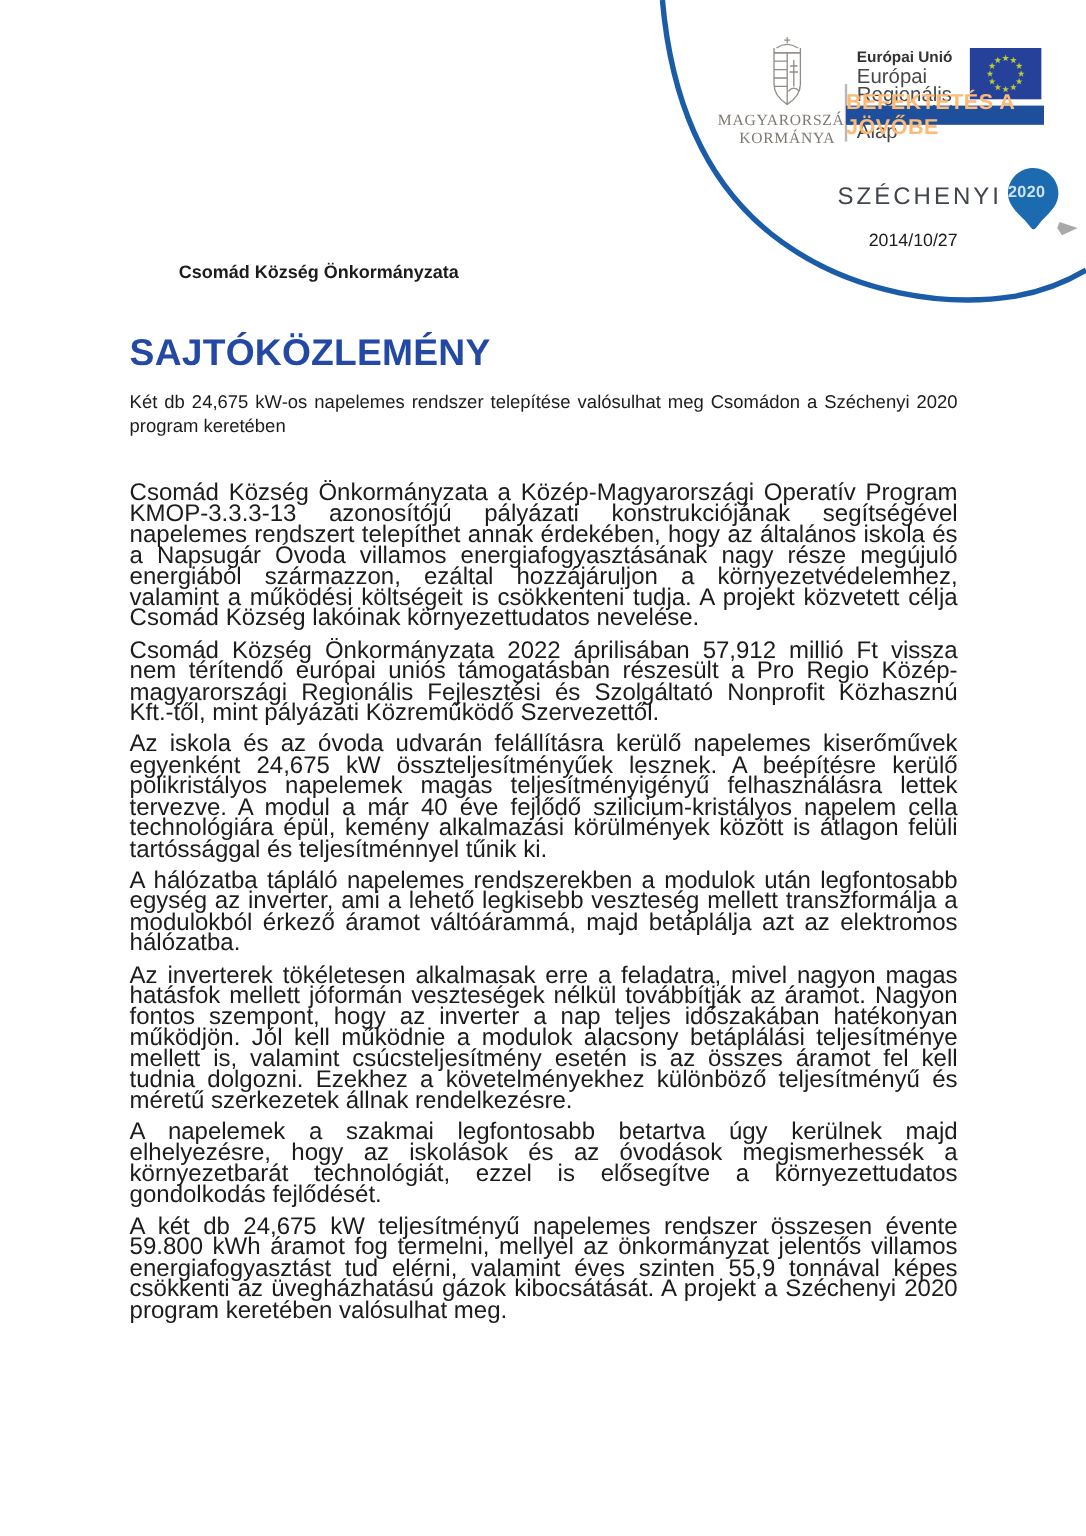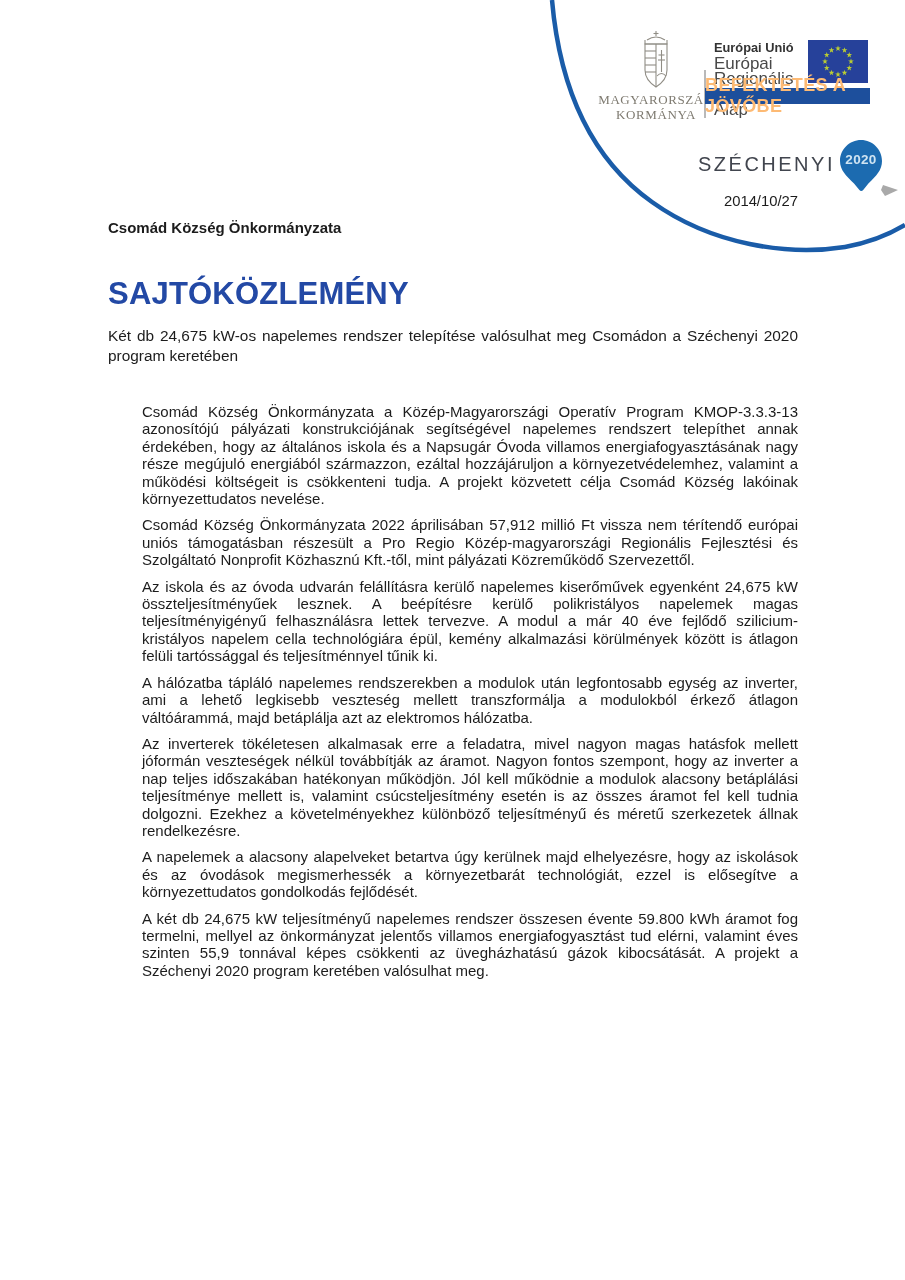--- a/index.html
+++ b/index.html
@@ -37,34 +37,34 @@
     background:var(--banner_blue);color:#fdba74;font-weight:bold;font-size:18px;
     letter-spacing:0.4px;display:flex;align-items:center;justify-content:center;}
 
   .szechenyi{position:absolute;left:698px;top:140px;display:flex;align-items:flex-start;}
   .sz-word{font-size:20px;font-weight:normal;color:var(--wordmark_gray);
     letter-spacing:2.5px;margin-top:13px;}
   .pin-wrap{position:relative;width:46px;height:60px;margin-left:5px;}
   .pin-wrap svg{position:absolute;left:0;top:0;}
   .pin-body{fill:var(--pin_blue);}
   .pin-flick{fill:#A9A9A9;}
-  .pin-year{position:absolute;left:0;top:12px;width:42px;text-align:center;
+  .pin-year{position:absolute;left:0;top:12px;width:42px;text-align:left;
     color:var(--pin_year);font-size:13.5px;font-weight:bold;letter-spacing:0.3px;}
 
   
   .content{position:absolute;left:108px;top:193px;width:690px;}
   .date{font-size:14.8px;line-height:17px;text-align:right;}
-  .org{font-size:15px;font-weight:bold;line-height:17px;margin-top:9px;}
+  .org{font-size:15px;font-weight:bold;line-height:17px;margin-top:9px;margin-left:41px;}
   .doc-title{font-size:31px;line-height:36px;font-weight:bold;color:var(--title_blue);
     margin-top:40px;letter-spacing:0.2px;}
   .doc-subtitle{font-size:15.4px;font-weight:bold;line-height:18px;margin-top:12px;}
   .doc-lead{font-size:15.4px;font-weight:normal;line-height:19.5px;margin-top:14px;
     text-align:justify;}
   .paragraphs{margin-top:38px;}
-  .paragraphs p{font-size:15px;line-height:17.4px;text-align:justify;margin-bottom:9px;margin-left:34px;}
+  .paragraphs p{font-size:20px;line-height:17.4px;text-align:justify;margin-bottom:9px;}
 </style>
 </head>
 <body>
 
 <div class="page">
 
   <svg class="arc-svg" width="905" height="270" viewBox="0 0 905 270" aria-hidden="true">
     <path d="M 552 0 C 559 80 586 155 652 202 C 712 245 788 256 845 247 C 868 243 890 234 905 225"></path>
   </svg>
 
@@ -133,20 +133,20 @@
 
   <div class="content">
     <div class="date">2014/10/27</div>
     <div class="org">Csomád Község Önkormányzata</div>
     <h1 class="doc-title">SAJTÓKÖZLEMÉNY</h1>
     <div class="doc-lead">Két db 24,675 kW-os napelemes rendszer telepítése valósulhat meg Csomádon a Széchenyi 2020 program keretében</div>
     <div class="paragraphs">
       <p>Csomád Község Önkormányzata a Közép-Magyarországi Operatív Program KMOP-3.3.3-13 azonosítójú pályázati konstrukciójának segítségével napelemes rendszert telepíthet annak érdekében, hogy az általános iskola és a Napsugár Óvoda villamos energiafogyasztásának nagy része megújuló energiából származzon, ezáltal hozzájáruljon a környezetvédelemhez, valamint a működési költségeit is csökkenteni tudja. A projekt közvetett célja Csomád Község lakóinak környezettudatos nevelése.</p>
       <p>Csomád Község Önkormányzata 2022 áprilisában 57,912 millió Ft vissza nem térítendő európai uniós támogatásban részesült a Pro Regio Közép-magyarországi Regionális Fejlesztési és Szolgáltató Nonprofit Közhasznú Kft.-től, mint pályázati Közreműködő Szervezettől.</p>
       <p>Az iskola és az óvoda udvarán felállításra kerülő napelemes kiserőművek egyenként 24,675 kW összteljesítményűek lesznek. A beépítésre kerülő polikristályos napelemek magas teljesítményigényű felhasználásra lettek tervezve. A modul a már 40 éve fejlődő szilicium-kristályos napelem cella technológiára épül, kemény alkalmazási körülmények között is átlagon felüli tartóssággal és teljesítménnyel tűnik ki.</p>
-      <p>A hálózatba tápláló napelemes rendszerekben a modulok után legfontosabb egység az inverter, ami a lehető legkisebb veszteség mellett transzformálja a modulokból érkező átlagon váltóárammá, majd betáplálja azt az elektromos hálózatba.</p>
+      <p>A hálózatba tápláló napelemes rendszerekben a modulok után legfontosabb egység az inverter, ami a lehető legkisebb veszteség mellett transzformálja a modulokból érkező áramot váltóárammá, majd betáplálja azt az elektromos hálózatba.</p>
       <p>Az inverterek tökéletesen alkalmasak erre a feladatra, mivel nagyon magas hatásfok mellett jóformán veszteségek nélkül továbbítják az áramot. Nagyon fontos szempont, hogy az inverter a nap teljes időszakában hatékonyan működjön. Jól kell működnie a modulok alacsony betáplálási teljesítménye mellett is, valamint csúcsteljesítmény esetén is az összes áramot fel kell tudnia dolgozni. Ezekhez a követelményekhez különböző teljesítményű és méretű szerkezetek állnak rendelkezésre.</p>
-      <p>A napelemek a alacsony alapelveket betartva úgy kerülnek majd elhelyezésre, hogy az iskolások és az óvodások megismerhessék a környezetbarát technológiát, ezzel is elősegítve a környezettudatos gondolkodás fejlődését.</p>
+      <p>A napelemek a szakmai legfontosabb betartva úgy kerülnek majd elhelyezésre, hogy az iskolások és az óvodások megismerhessék a környezetbarát technológiát, ezzel is elősegítve a környezettudatos gondolkodás fejlődését.</p>
       <p>A két db 24,675 kW teljesítményű napelemes rendszer összesen évente 59.800 kWh áramot fog termelni, mellyel az önkormányzat jelentős villamos energiafogyasztást tud elérni, valamint éves szinten 55,9 tonnával képes csökkenti az üvegházhatású gázok kibocsátását. A projekt a Széchenyi 2020 program keretében valósulhat meg.</p>
     </div>
   </div>
 
 </div>
 
 </body></html>

